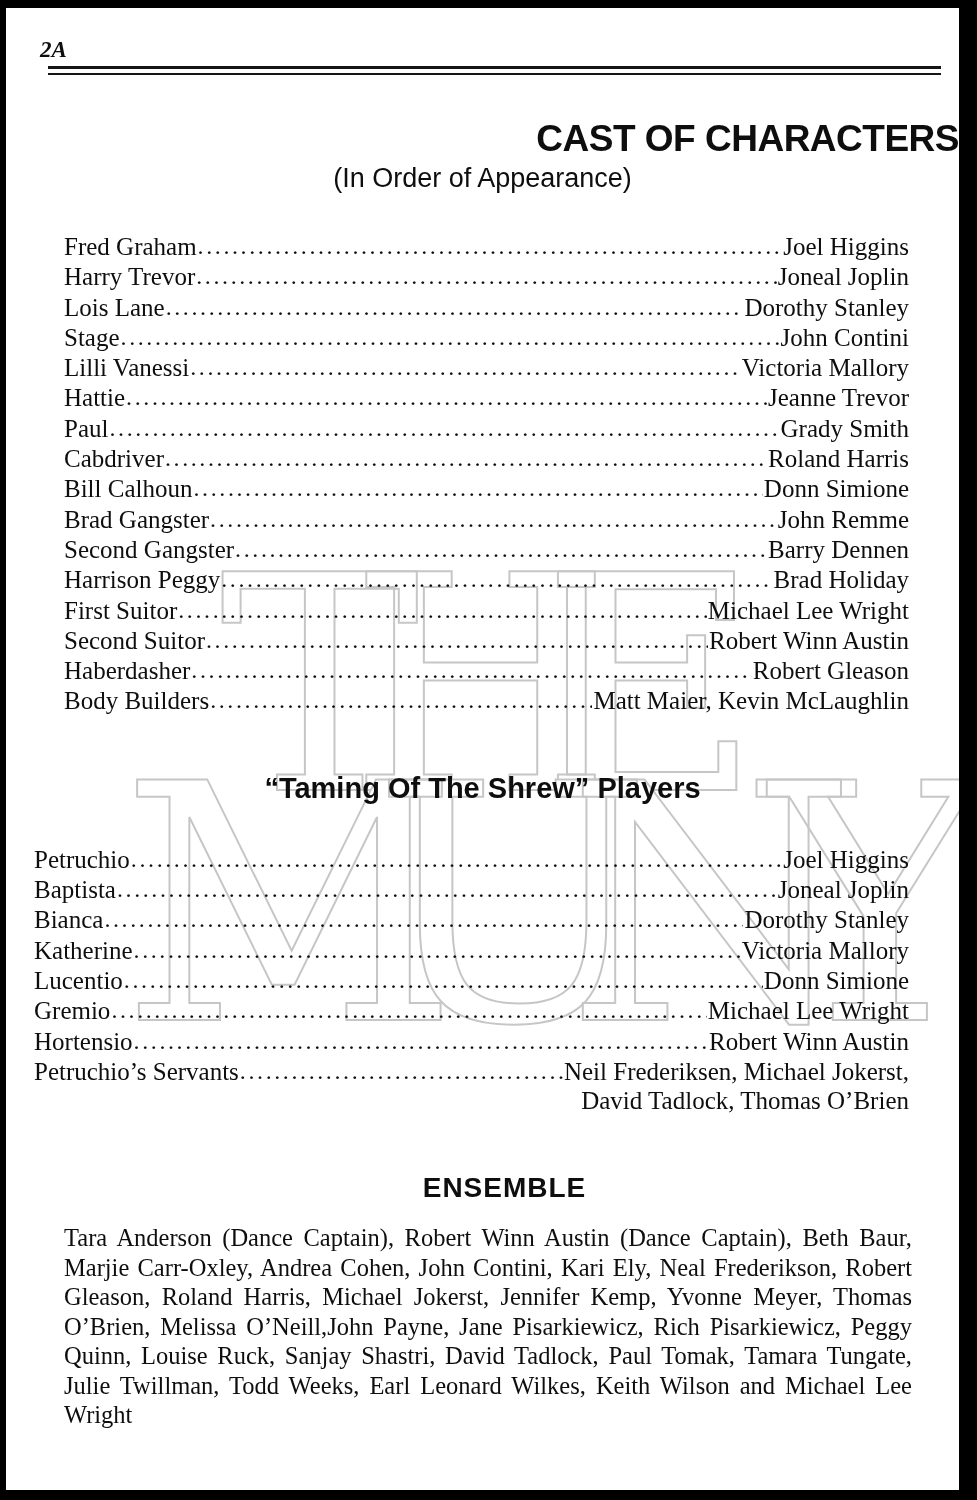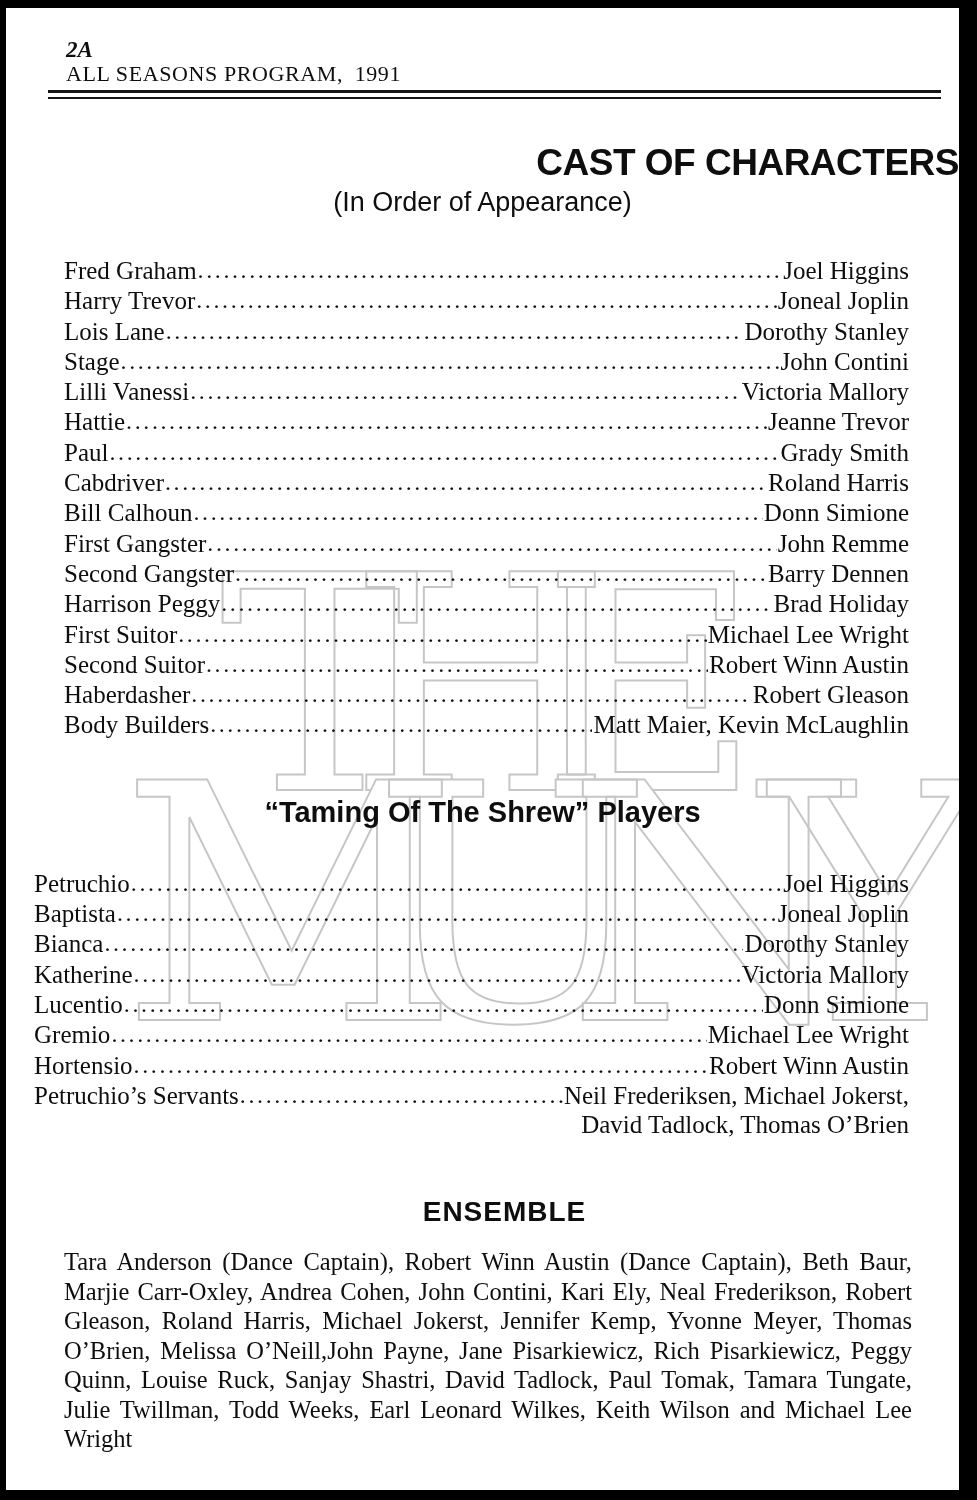--- a/index.html
+++ b/index.html
@@ -10,22 +10,21 @@
   }
   .page{
     position:absolute;left:6px;top:8px;width:953px;height:1482px;
     background:#ffffff;overflow:hidden;
   }
   .watermark{position:absolute;left:0;top:0;z-index:0;}
   .content{position:relative;z-index:1;}
 
   header{
     display:flex;justify-content:space-between;align-items:baseline;
-    margin:30px 18px 0 60px;
-    flex-direction:column;
+    margin:30px 18px 0 34px;
   }
   .pageno{font:italic 700 23px/24px "Liberation Serif",serif;}
   .pub{font:400 22px/24px "Liberation Serif",serif;letter-spacing:0.6px;}
 
   .rules{margin:4px 18px 0 42px;}
   .rule-thick{height:3px;background:#151515;}
   .rule-thin{height:2px;background:#151515;margin-top:4px;}
 
   .title{
     margin:44px 0 0 8px;text-align:right;
@@ -69,21 +68,20 @@
 
   <svg class="watermark" width="953" height="1482" viewBox="0 0 953 1482">
     <text x="449" y="782" text-anchor="middle" font-family="DejaVu Serif, serif" font-size="300" letter-spacing="-70" fill="#ffffff" stroke="#c6c6c6" stroke-width="2">THE</text>
     <text x="506" y="1012" text-anchor="middle" font-family="DejaVu Serif, serif" font-size="330" letter-spacing="-85" fill="#ffffff" stroke="#c6c6c6" stroke-width="2">MUNY</text>
   </svg>
 
   <div class="content">
 
     <header>
       <span class="pageno">2A</span>
-      <span class="pub">ALL SEASONS PROGRAM, 1991</span>
     </header>
 
     <div class="rules">
       <div class="rule-thick"></div>
       <div class="rule-thin"></div>
     </div>
 
     <h1 class="title">CAST OF CHARACTERS</h1>
     <div class="subtitle">(In Order of Appearance)</div>
 
@@ -127,21 +125,21 @@
     <span class="role">Cabdriver</span>
     <span class="dots"></span>
     <span class="actor">Roland Harris</span>
   </div>
         <div class="row">
     <span class="role">Bill Calhoun</span>
     <span class="dots"></span>
     <span class="actor">Donn Simione</span>
   </div>
         <div class="row">
-    <span class="role">First Gangster</span>
+    <span class="role">Brad Gangster</span>
     <span class="dots"></span>
     <span class="actor">John Remme</span>
   </div>
         <div class="row">
     <span class="role">Second Gangster</span>
     <span class="dots"></span>
     <span class="actor">Barry Dennen</span>
   </div>
         <div class="row">
     <span class="role">Harrison Peggy</span>

